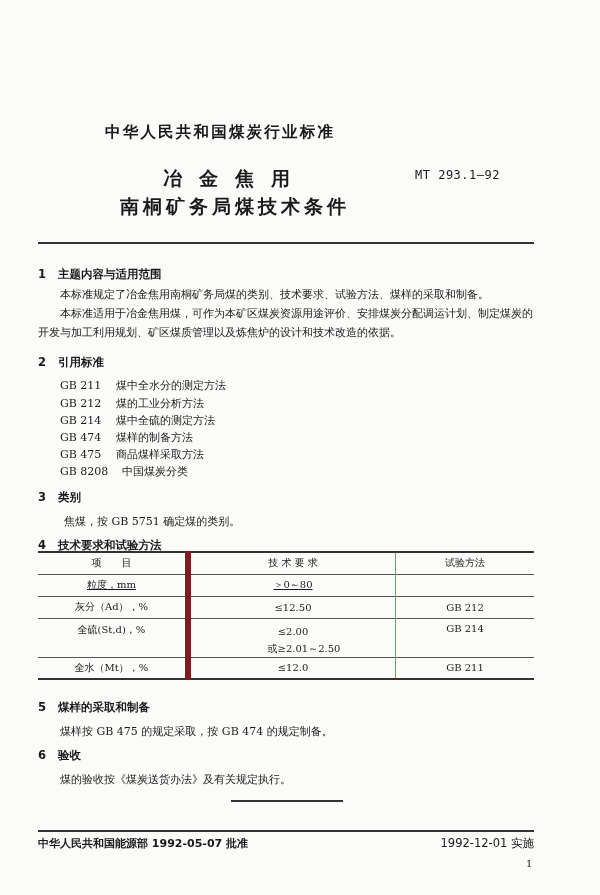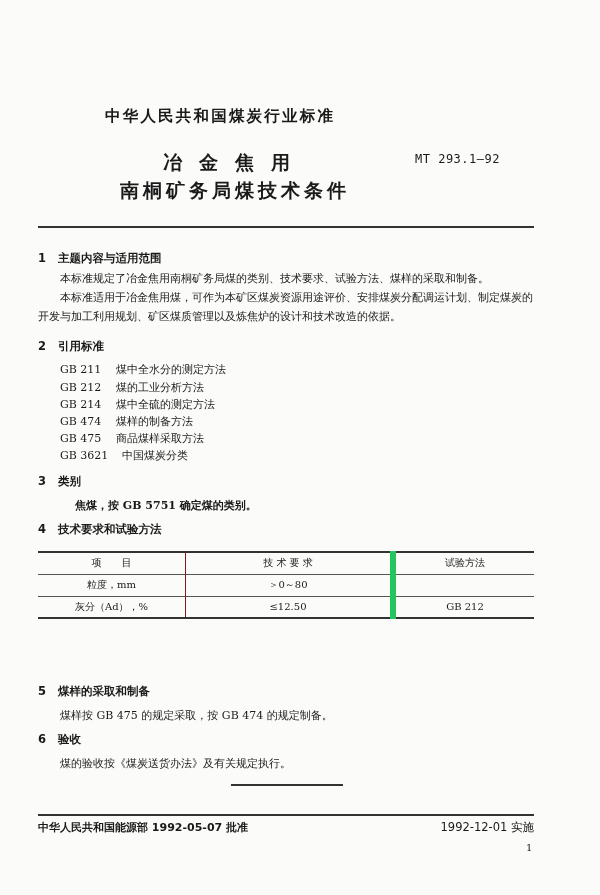--- a/index.html
+++ b/index.html
@@ -1,34 +1,34 @@
 <!DOCTYPE html>
 <html><head>
 <meta charset="utf-8">
 <style>
   html, body { margin:0; padding:0; }
   body { width:600px; height:895px; background:#fbfbf9; position:relative; overflow:hidden;
          font-family:"DejaVu Serif", serif; color:#1a1a1a; }
-  .abs { position:absolute; }
+  .abs { position:absolute;margin-top:16px; }
   .hdr-org { left:105px; top:106px; font-family:"DejaVu Sans", sans-serif; font-weight:bold; font-size:15.5px; letter-spacing:2.2px; }
   .std-no { left:415px; top:152px; font-family:"DejaVu Sans Mono", monospace; font-size:12px; letter-spacing:0.5px; }
   .title1 { left:163px; top:150px; font-family:Liberation Sans, sans-serif; font-weight:bold; font-size:19px; letter-spacing:17px; }
   .title2 { left:120px; top:178px; font-family:Liberation Sans, sans-serif; font-weight:bold; font-size:19px; letter-spacing:4px; }
   .rule-top { left:38px; top:226px; width:496px; height:2px; background:#333; }
   .sec { left:38px; font-family:"DejaVu Sans", sans-serif; font-weight:bold; font-size:11.5px; }
   .sec .num { display:inline-block; width:20px; }
   .para { font-size:11px; line-height:19px; }
   .ref { left:60px; font-size:11px; }
   .ref .code { display:inline-block; width:56px; }
   table.spec { position:absolute; left:38px; top:551px; width:496px; border-collapse:collapse; font-size:10px; }
   table.spec th, table.spec td { text-align:center; font-weight:normal; border-top:1px solid #555; padding:0; }
   table.spec tr:first-child th { border-top:2px solid #333; }
   table.spec tr:last-child td { border-bottom:2px solid #333; }
-  table.spec .c1 { width:147px; border-right:1px solid #7f1d1d; }
-  table.spec .c2 { width:204px; border-right:6px solid #22c55e; }
+  table.spec .c1 { width:147px; border-right:6px solid #7f1d1d; }
+  table.spec .c2 { width:204px; border-right:1px solid #22c55e; }
   .rule-end { left:231px; top:784px; width:112px; height:2px; background:#333; }
   .rule-foot { left:38px; top:814px; width:496px; height:1.5px; background:#333; }
   .foot-left { left:38px; top:820px; font-family:"DejaVu Sans", sans-serif; font-weight:bold; font-size:11px; }
   .foot-right { right:66px; top:820px; font-family:"DejaVu Sans", sans-serif; font-size:11.5px; }
   .page-no { left:526px; top:842px; font-size:10px; }
 </style>
 </head>
 <body>
 
 <div class="abs hdr-org">中华人民共和国煤炭行业标准</div>
@@ -45,47 +45,60 @@
 <div class="abs para" style="left:38px; top:307px;">开发与加工利用规划、矿区煤质管理以及炼焦炉的设计和技术改造的依据。</div>
 
 <div class="abs sec" style="top:339px;">
   <span class="num">2</span><span>引用标准</span>
 </div>
 <div class="abs ref" style="top:362px;"><span class="code">GB 211</span><span>煤中全水分的测定方法</span></div>
 <div class="abs ref" style="top:380px;"><span class="code">GB 212</span><span>煤的工业分析方法</span></div>
 <div class="abs ref" style="top:397px;"><span class="code">GB 214</span><span>煤中全硫的测定方法</span></div>
 <div class="abs ref" style="top:414px;"><span class="code">GB 474</span><span>煤样的制备方法</span></div>
 <div class="abs ref" style="top:431px;"><span class="code">GB 475</span><span>商品煤样采取方法</span></div>
-<div class="abs ref" style="top:448px;"><span class="code" style="width:62px;">GB 3621</span><span>中国煤炭分类</span></div>
+<div class="abs ref" style="top:448px;"><span class="code" style="width:62px;">GB 8208</span><span>中国煤炭分类</span></div>
 
 <div class="abs sec" style="top:474px;">
   <span class="num">3</span><span>类别</span>
 </div>
-<div class="abs para" style="left:75px; top:496px;font-weight:bold;">焦煤，按 GB 5751 确定煤的类别。</div>
+<div class="abs para" style="left:64px; top:496px;">焦煤，按 GB 5751 确定煤的类别。</div>
 
 <div class="abs sec" style="top:522px;">
   <span class="num">4</span><span>技术要求和试验方法</span>
 </div>
 
 <table class="spec">
   <tbody>
       <tr style="height:22px;">
     <th class="c1">项　　目</th>
     <th class="c2">技 术 要 求</th>
     <th>试验方法</th>
   </tr>
-  <tr style="height:22px;">
+  <tr style="height:22px;text-decoration:underline;">
     <td class="c1">粒度，mm</td>
     <td class="c2">＞0～80</td>
     <td></td>
   </tr>
   <tr style="height:22px;">
     <td class="c1">灰分（Ad），%</td>
     <td class="c2">≤12.50</td>
     <td>GB 212</td>
+  </tr>
+  <tr style="height:34px; vertical-align:top;">
+    <td class="c1" style="padding-top:4px;">全硫(St,d)，%</td>
+    <td class="c2" style="padding-top:4px; line-height:17px;">
+      <div>≤2.00</div>
+      <div style="padding-left:22px;">或≥2.01～2.50</div>
+    </td>
+    <td style="padding-top:4px;">GB 214</td>
+  </tr>
+  <tr style="height:22px;">
+    <td class="c1">全水（Mt），%</td>
+    <td class="c2">≤12.0</td>
+    <td>GB 211</td>
   </tr>
 </tbody>
   </table>
 
 <div class="abs sec" style="top:684px;">
   <span class="num">5</span><span>煤样的采取和制备</span>
 </div>
 <div class="abs para" style="left:60px; top:706px;">煤样按 GB 475 的规定采取，按 GB 474 的规定制备。</div>
 
 <div class="abs sec" style="top:732px;">

